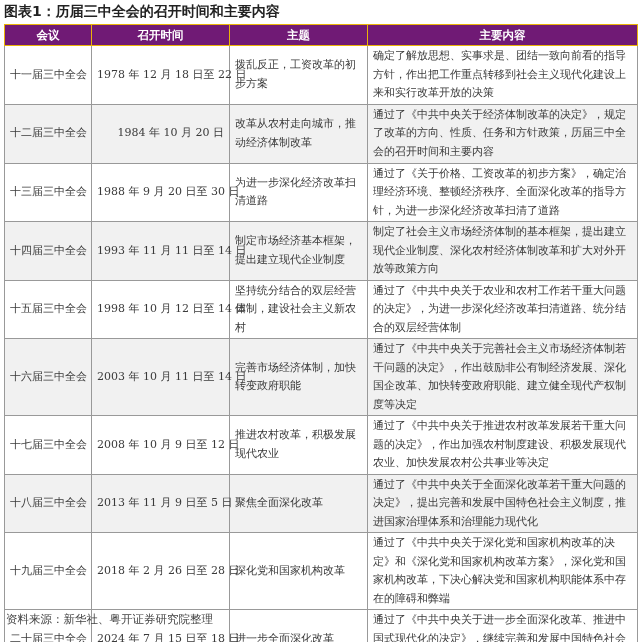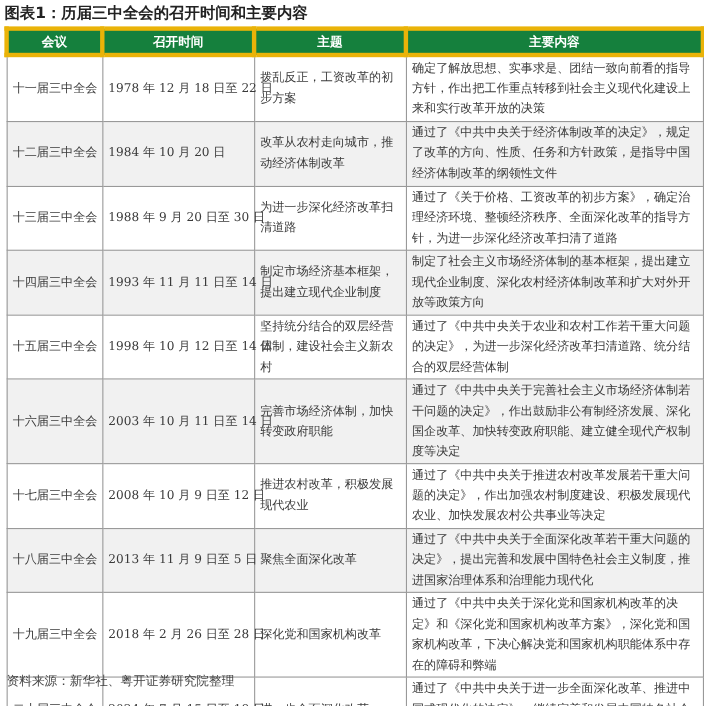--- a/index.html
+++ b/index.html
@@ -2,27 +2,27 @@
 <html><head>
 <meta charset="utf-8">
 <style>
   html, body { margin: 0; padding: 0; background: #ffffff; }
   body { width: 640px; height: 642px; position: relative; overflow: hidden;
          font-family: "DejaVu Serif", "Liberation Serif", serif; color: #333; }
   .title { position: absolute; left: 4px; top: 3px; font-size: 14px; font-weight: bold;
            color: #222; font-family: "DejaVu Sans", "Liberation Sans", sans-serif; letter-spacing: 0px; }
   table.main { position: absolute; left: 4px; top: 24px; width: 633px; border-collapse: collapse;
                table-layout: fixed; }
-  table.main th { background: #15803d; color: #fff; font-size: 11.5px; font-weight: bold; height: 20px;
-                  border: 4px solid #eab308; padding: 0; font-family: "DejaVu Sans", "Liberation Sans", sans-serif; }
+  table.main th { background: #701a75; color: #fff; font-size: 11.5px; font-weight: bold; height: 20px;
+                  border: 1px solid #eab308; padding: 0; font-family: "DejaVu Sans", "Liberation Sans", sans-serif; }
   table.main td { border: 1px solid #999; font-size: 11px; line-height: 18.5px; padding: 1px 5px;
                   vertical-align: middle; color: #3a3a3a; word-break: break-all; }
   table.main tr.odd td { background: #ffffff; }
   table.main tr.even td { background: #f1f1f1; }
-  td.c-meeting, td.c-date { text-align: left; white-space: nowrap; padding: 1px 2px; }
+  td.c-meeting, td.c-date { text-align: right; white-space: nowrap; padding: 1px 2px; }
   td.c-theme, td.c-content { text-align: left; }
   .source { position: absolute; left: 6px; top: 612px; font-size: 11.5px; color: #444; }
 </style>
 </head>
 <body>
 
 <div class="title">图表1：历届三中全会的召开时间和主要内容</div>
 
 <table class="main">
   <colgroup>
@@ -43,21 +43,21 @@
     <tr class="odd" style="height:51px">
       <td class="c-meeting">十一届三中全会</td>
       <td class="c-date">1978 年 12 月 18 日至 22 日</td>
       <td class="c-theme">拨乱反正，工资改革的初步方案</td>
       <td class="c-content">确定了解放思想、实事求是、团结一致向前看的指导方针，作出把工作重点转移到社会主义现代化建设上来和实行改革开放的决策</td>
     </tr>
     <tr class="even" style="height:59px">
       <td class="c-meeting">十二届三中全会</td>
       <td class="c-date">1984 年 10 月 20 日</td>
       <td class="c-theme">改革从农村走向城市，推动经济体制改革</td>
-      <td class="c-content">通过了《中共中央关于经济体制改革的决定》，规定了改革的方向、性质、任务和方针政策，是指导中国经济体制改革的纲领性文件</td>
+      <td class="c-content">通过了《中共中央关于经济体制改革的决定》，规定了改革的方向、性质、任务和方针政策，历届三中全会的召开时间和主要内容</td>
     </tr>
     <tr class="odd" style="height:57px">
       <td class="c-meeting">十三届三中全会</td>
       <td class="c-date">1988 年 9 月 20 日至 30 日</td>
       <td class="c-theme">为进一步深化经济改革扫清道路</td>
       <td class="c-content">通过了《关于价格、工资改革的初步方案》，确定治理经济环境、整顿经济秩序、全面深化改革的指导方针，为进一步深化经济改革扫清了道路</td>
     </tr>
     <tr class="even" style="height:56px">
       <td class="c-meeting">十四届三中全会</td>
       <td class="c-date">1993 年 11 月 11 日至 14 日</td>

